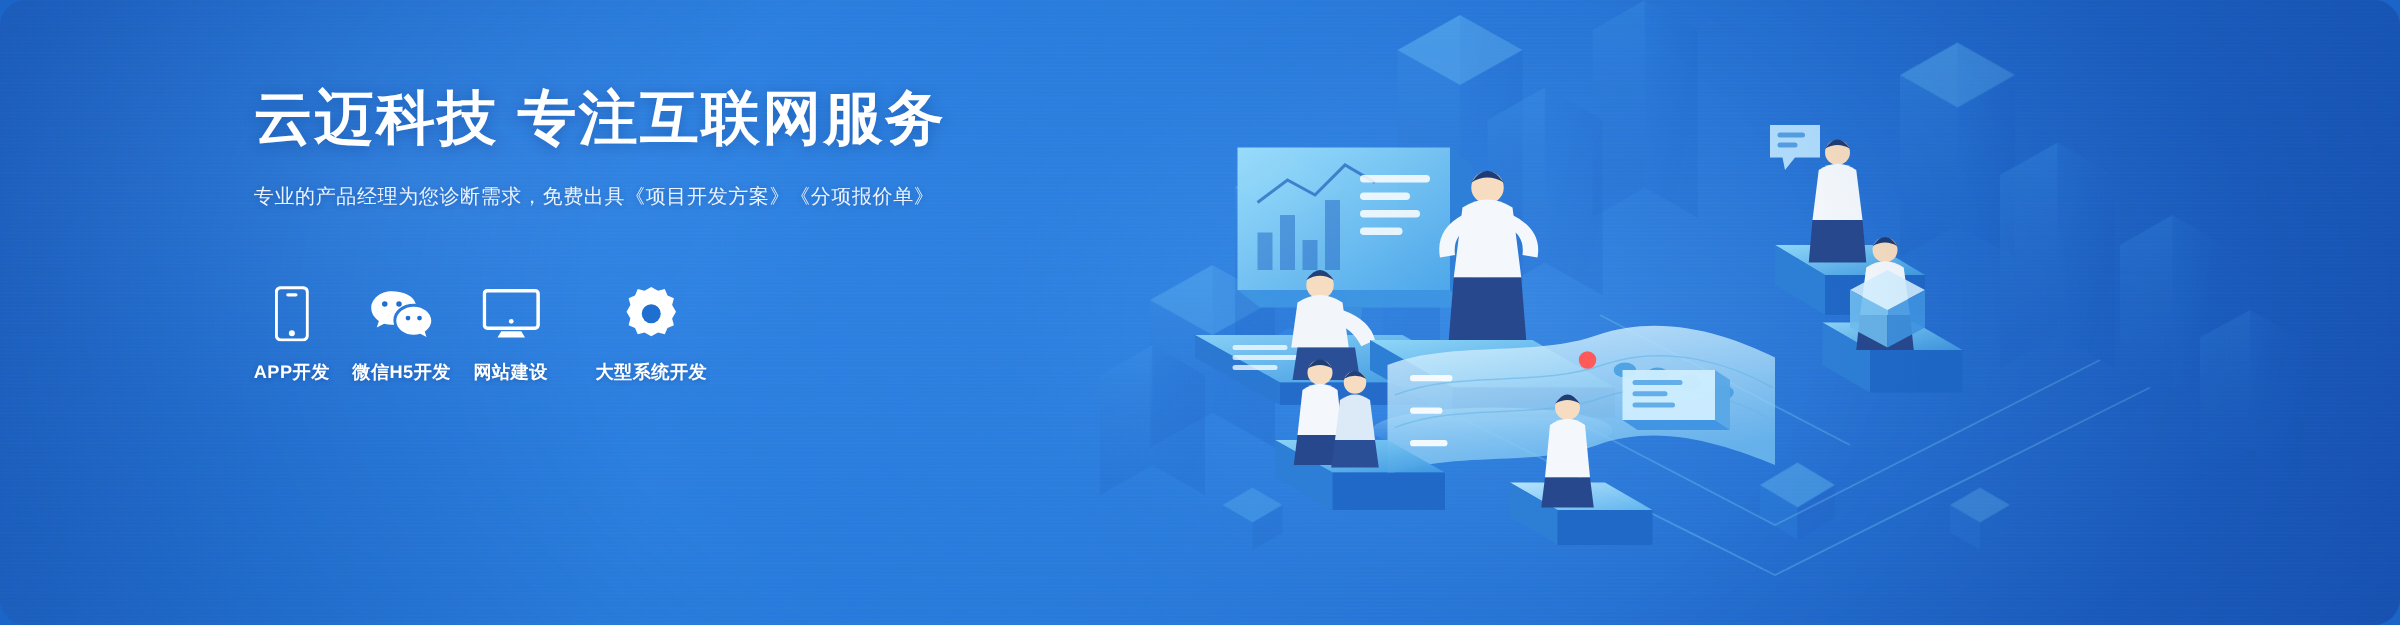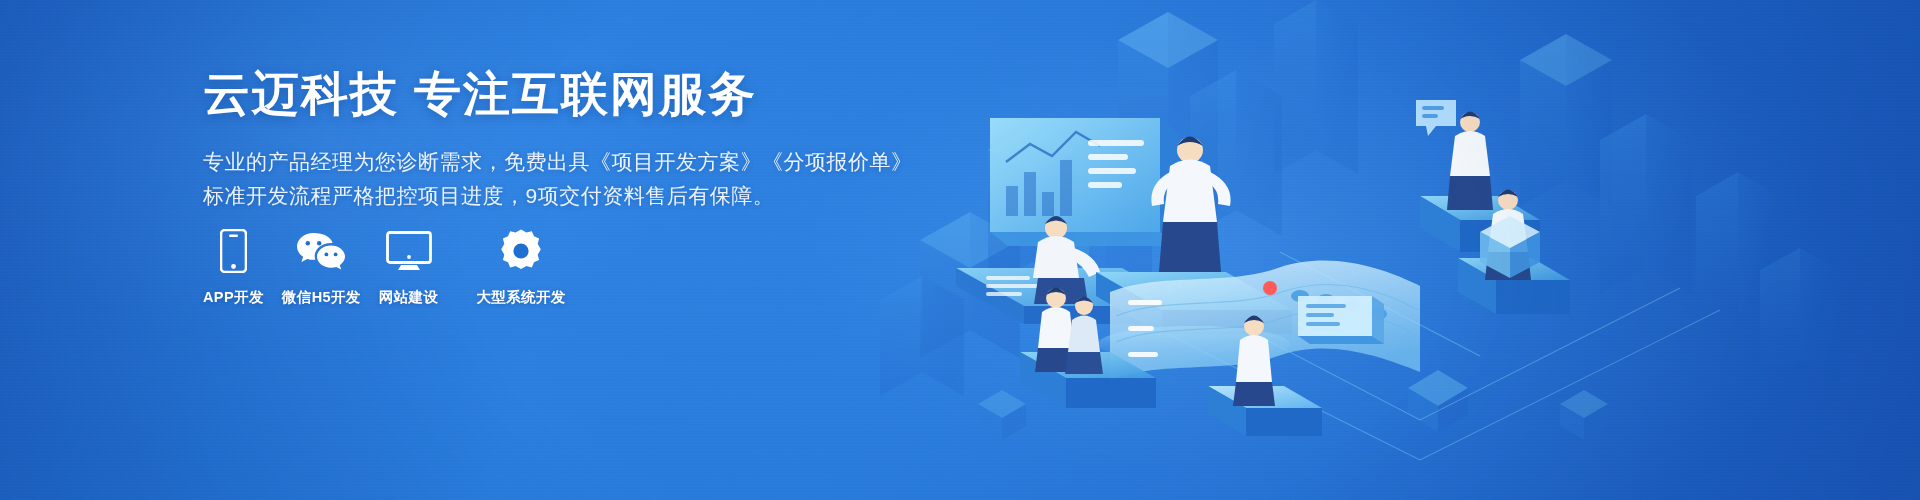--- a/index.html
+++ b/index.html
@@ -4,20 +4,21 @@
 <style>
   html,body{margin:0;padding:0;background:#1b64c8;}
   body{font-family:"Liberation Sans","DejaVu Sans",sans-serif;}
 
   #banner{
     position:relative;width:1920px;height:500px;overflow:hidden;
     background:
       radial-gradient(ellipse 900px 520px at 1180px 250px, rgba(90,175,255,0.40) 0%, rgba(70,155,245,0.18) 42%, rgba(40,120,220,0.0) 72%),
       radial-gradient(ellipse 700px 420px at 330px 150px, rgba(86,168,252,0.30) 0%, rgba(60,140,235,0.10) 50%, rgba(30,110,215,0.0) 78%),
       linear-gradient(104deg, #1f63c6 0%, #2474d6 16%, #2a7ede 30%, #2678d9 46%, #2270d2 60%, #1e66c9 76%, #1b59bd 100%);
+    border-radius: 21px;
   }
   
   #banner .vignette{
     position:absolute;inset:0;pointer-events:none;
     background:
       radial-gradient(ellipse 1100px 700px at 50% 50%, rgba(0,0,0,0) 45%, rgba(11,60,140,0.28) 100%);
   }
   
   #banner .scan{
     position:absolute;inset:0;pointer-events:none;opacity:.14;
@@ -25,21 +26,21 @@
   }
 
   
   #copy{position:absolute;left:203px;top:68px;width:700px;}
   #headline{
     font-size:47px;line-height:1.12;font-weight:bold;color:#ffffff;
     letter-spacing:2px;margin:0 0 24px 0;white-space:nowrap;
     text-shadow:0 2px 10px rgba(8,48,120,.35);
   }
   .sub-line{
-    font-size:21px;line-height:1.62;color:#eaf3ff;margin:0;
+    font-size:16px;line-height:1.62;color:#eaf3ff;margin:0;
     letter-spacing:.5px;white-space:nowrap;
     text-shadow:0 1px 5px rgba(8,48,120,.30);
   }
 
   
   #services{position:absolute;left:203px;top:228px;display:flex;align-items:flex-end;}
   .service{
     width:auto;display:flex;flex-direction:column;align-items:center;
     margin-right:18px;
   }
@@ -316,21 +317,20 @@
         <path d="M680 232 L650 248 L650 278 L680 262 Z" fill="#4096e2" opacity=".9"></path>
       </g>
     </svg>
   </div>
 
   <div class="vignette"></div>
 
   <div id="copy">
     <h1 id="headline">云迈科技 专注互联网服务</h1>
     <p class="sub-line">专业的产品经理为您诊断需求，免费出具《项目开发方案》《分项报价单》</p>
-    <p class="sub-line">标准开发流程严格把控项目进度，9项交付资料售后有保障。</p>
   </div>
 
   <div id="services">
 
     <div class="service">
       <div class="svc-ico">
         <svg width="27" height="44" viewBox="0 0 27 44">
           <rect x="1" y="1" width="25" height="42" rx="4" fill="none" stroke="#fff" stroke-width="2.6"></rect>
           <rect x="9" y="5.5" width="9" height="2.6" rx="1.3" fill="#fff"></rect>
           <circle cx="13.5" cy="37.5" r="2.4" fill="#fff"></circle>

